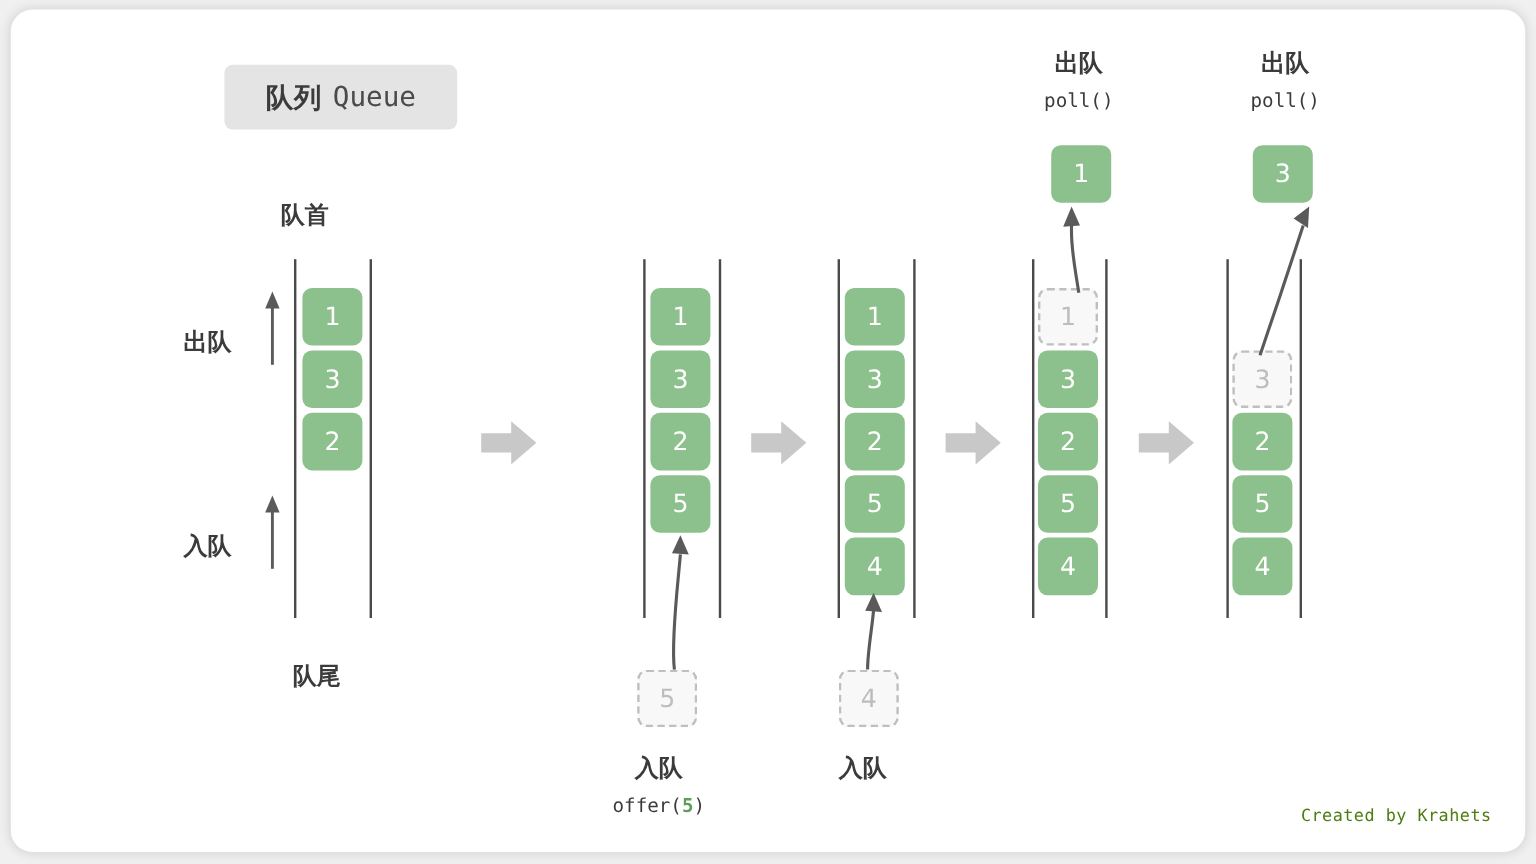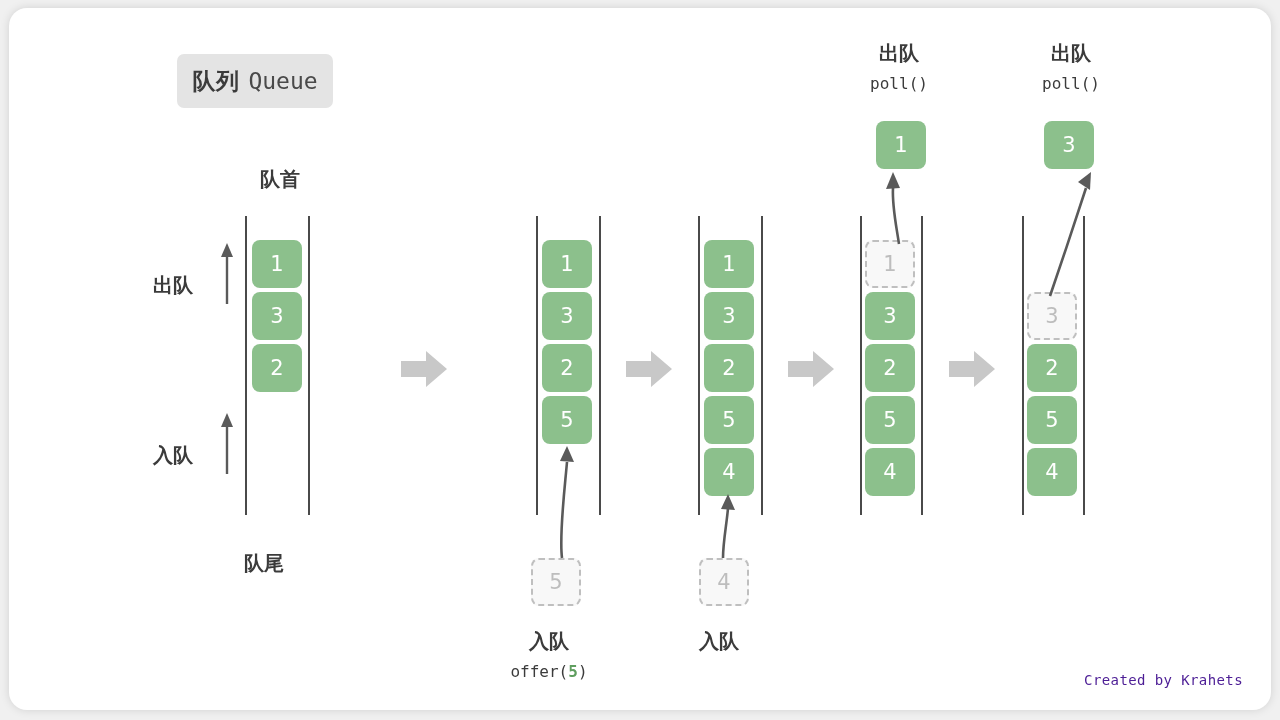--- a/index.html
+++ b/index.html
@@ -22,22 +22,22 @@
     width: 1262px;
     height: 702px;
     background: #ffffff;
     border-radius: 18px;
     box-shadow: 0 0 10px rgba(0,0,0,0.13);
   }
   .abs { position: absolute; }
 
   
   #title-chip {
-    left: 168px; top: 46px;
-    width: 156px; height: 54px;
+    left: 178px; top: 46px;
+    width: 194px; height: 54px;
     background: #e4e4e4;
     border-radius: 7px;
     display: flex; align-items: center; justify-content: center;
     gap: 9px;
   }
   #title-chip .cn {
     font-size: 23px; font-weight: bold; color: #3b3b3b;
     letter-spacing: 0.5px;
   }
   #title-chip .en {
@@ -88,38 +88,38 @@
     color: #bdbdbd;
   }
 
   
   .steparrow { width: 46px; height: 38px; }
 
   
   #credit {
     right: 28px; bottom: 22px;
     font-size: 14px;
-    color: #4c1d95;
+    color: #4d7c0f;
     font-family: "DejaVu Sans Mono", "Liberation Mono", monospace;
     letter-spacing: 0.4px;
   }
   svg { display: block; overflow: visible; }
 </style>
 </head>
 <body>
 
 <div id="stage">
   <div id="card">
 
     <div class="abs" id="title-chip">
       <span class="cn">队列</span>
       <span class="en">Queue</span>
     </div>
 
-    <div class="abs cnlabel" style="left:251px; top:158px;">队首</div>
+    <div class="abs cnlabel" style="left:225px; top:158px;">队首</div>
     <div class="abs cnlabel" style="left:235px; top:542px;">队尾</div>
 
     <div class="abs cnlabel" style="left:144px; top:264px;">出队</div>
     <div class="abs cnlabel" style="left:144px; top:434px;">入队</div>
 
     <svg class="abs" style="left:205px; top:234px;" width="26" height="62">
       <line x1="13" y1="62" x2="13" y2="12" stroke="#5a5a5a" stroke-width="2.4"></line>
       <polygon points="13,1 19,15 7,15" fill="#5a5a5a"></polygon>
     </svg>
     <svg class="abs" style="left:205px; top:404px;" width="26" height="62">

